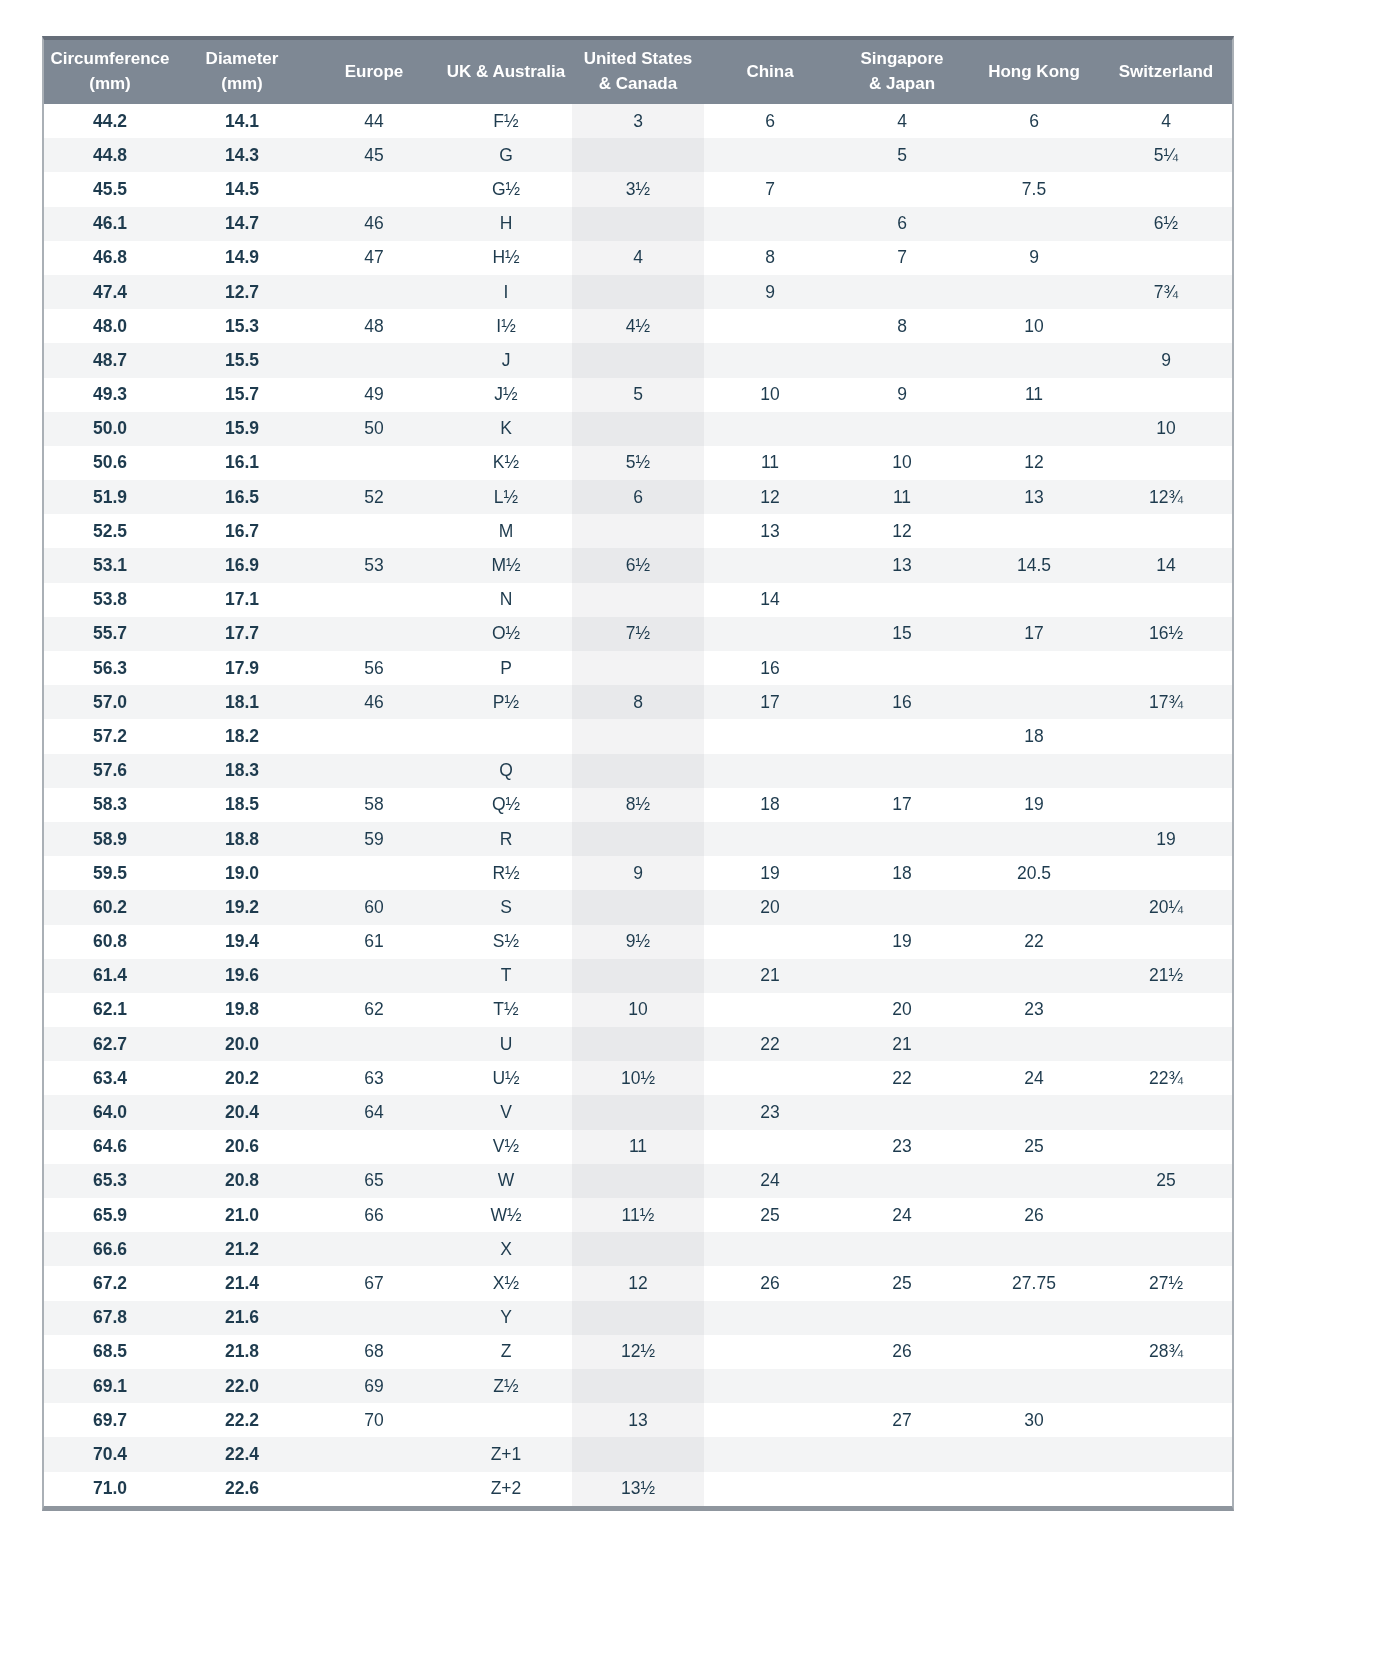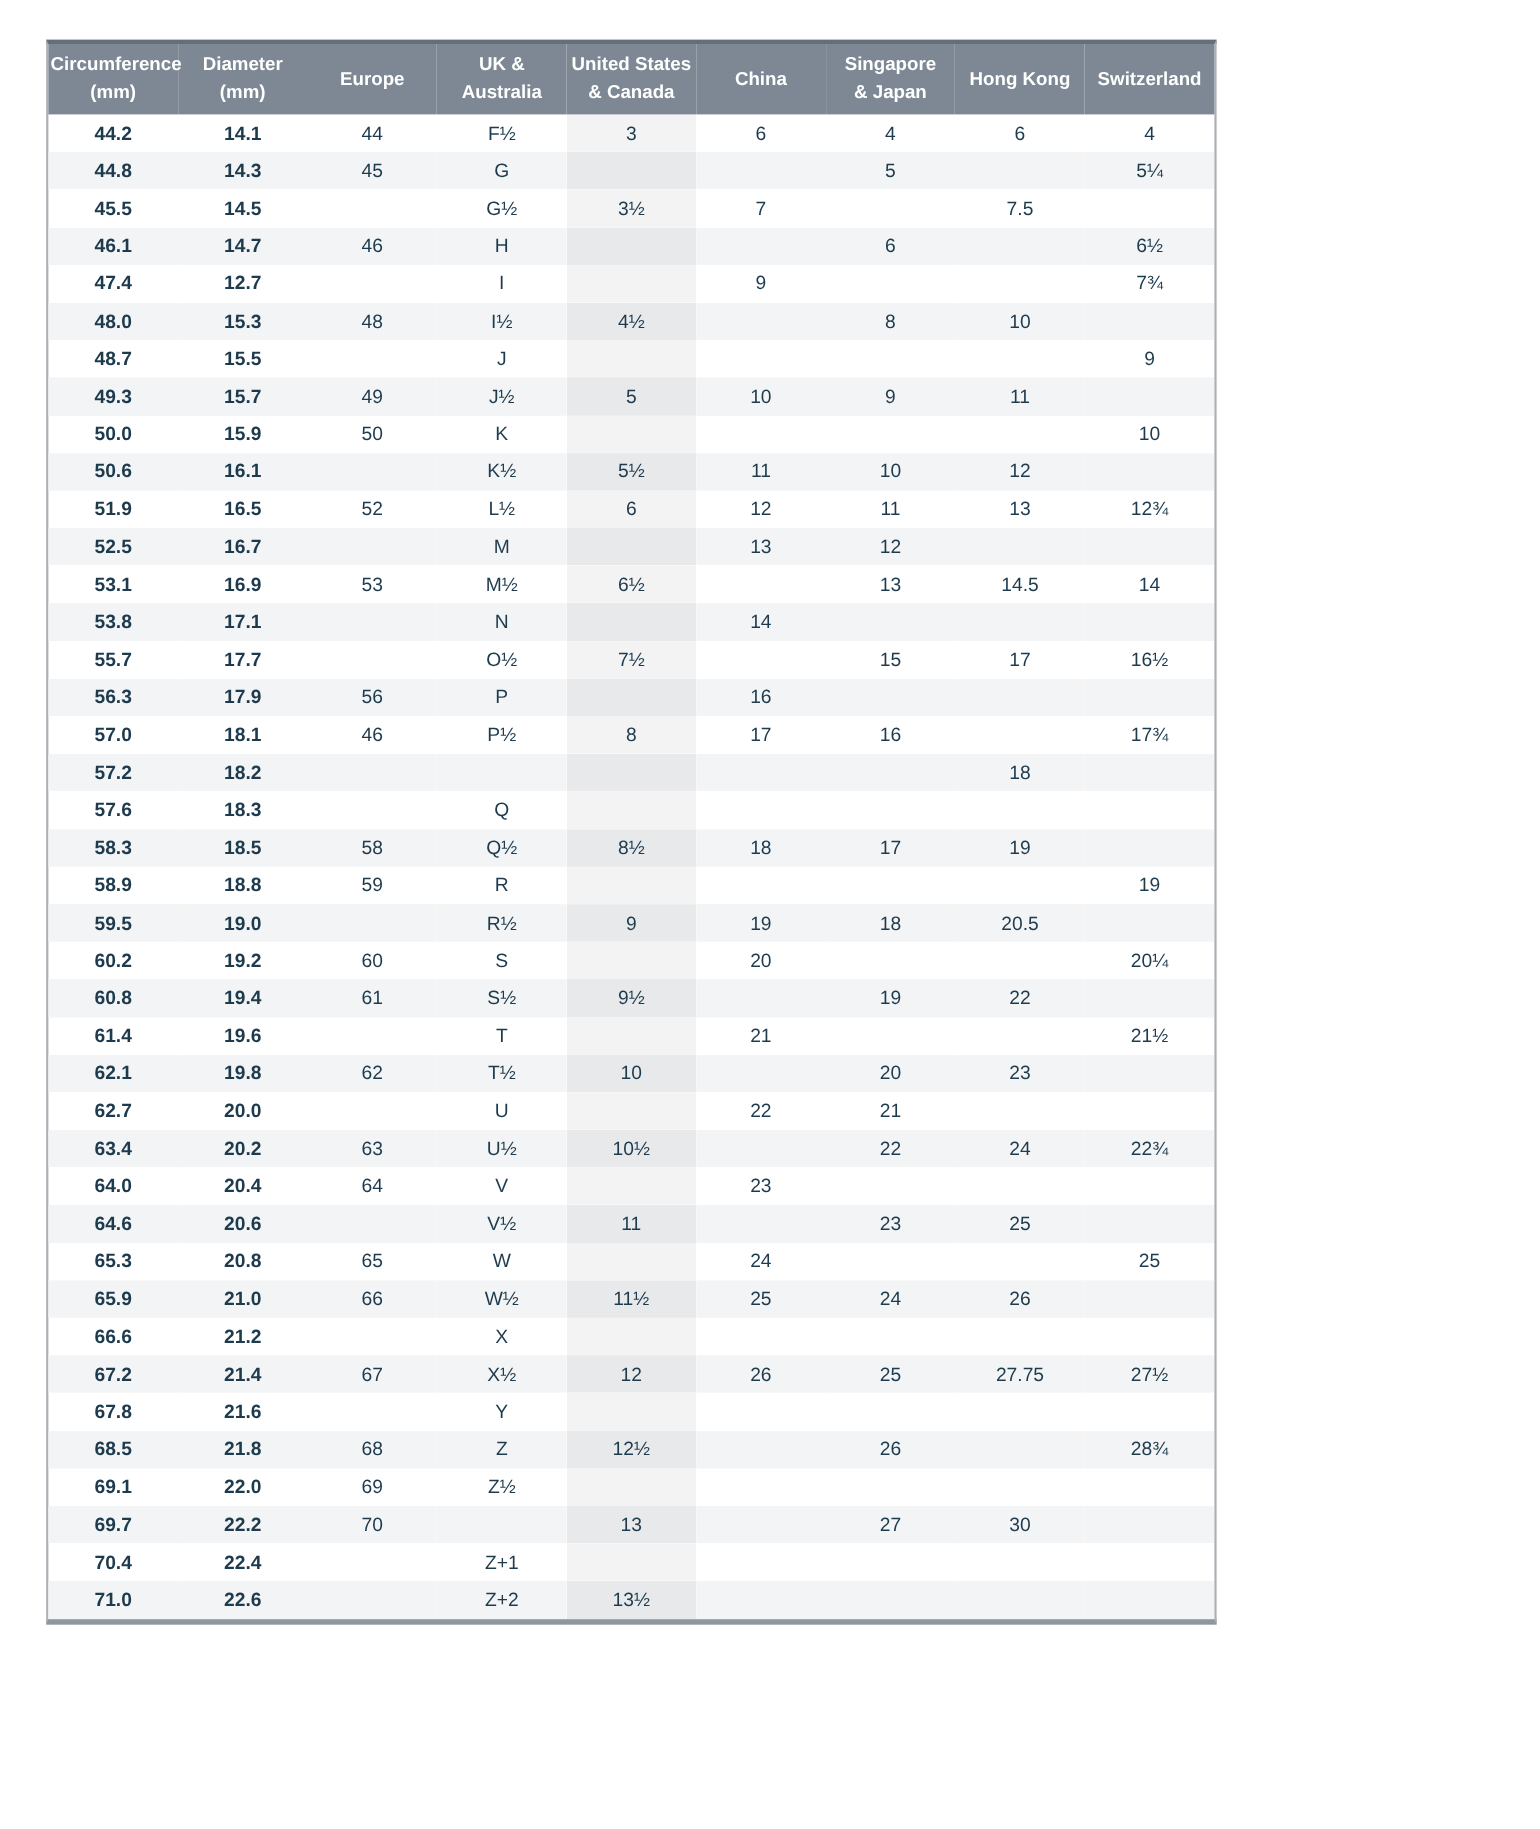--- a/index.html
+++ b/index.html
@@ -10,21 +10,21 @@
   }
   body {
     width: 1400px;
     height: 1663px;
     position: relative;
   }
   .table-wrap {
     position: absolute;
     left: 42px;
     top: 36px;
-    width: 1064px;
+    width: 1192px;
     border-top: 4px solid var(--border-top, #666e79);
     border-left: 2px solid var(--border-side, #aab0b6);
     border-right: 2px solid var(--border-side, #aab0b6);
     border-bottom: 5px solid var(--border-bottom, #8f969e);
     box-sizing: border-box;
   }
   table.ring-table {
     width: 100%;
     border-collapse: collapse;
     table-layout: fixed;
@@ -122,20 +122,31 @@
           <td class="b">14.7</td>
           <td>46</td>
           <td>H</td>
           <td class="hl"></td>
           <td></td>
           <td>6</td>
           <td></td>
           <td>6½</td>
         </tr>
         <tr>
+          <td class="b">46.8</td>
+          <td class="b">14.9</td>
+          <td>47</td>
+          <td>H½</td>
+          <td class="hl">4</td>
+          <td>8</td>
+          <td>7</td>
+          <td>9</td>
+          <td></td>
+        </tr>
+        <tr>
           <td class="b">47.4</td>
           <td class="b">12.7</td>
           <td></td>
           <td>I</td>
           <td class="hl"></td>
           <td>9</td>
           <td></td>
           <td></td>
           <td>7¾</td>
         </tr>

